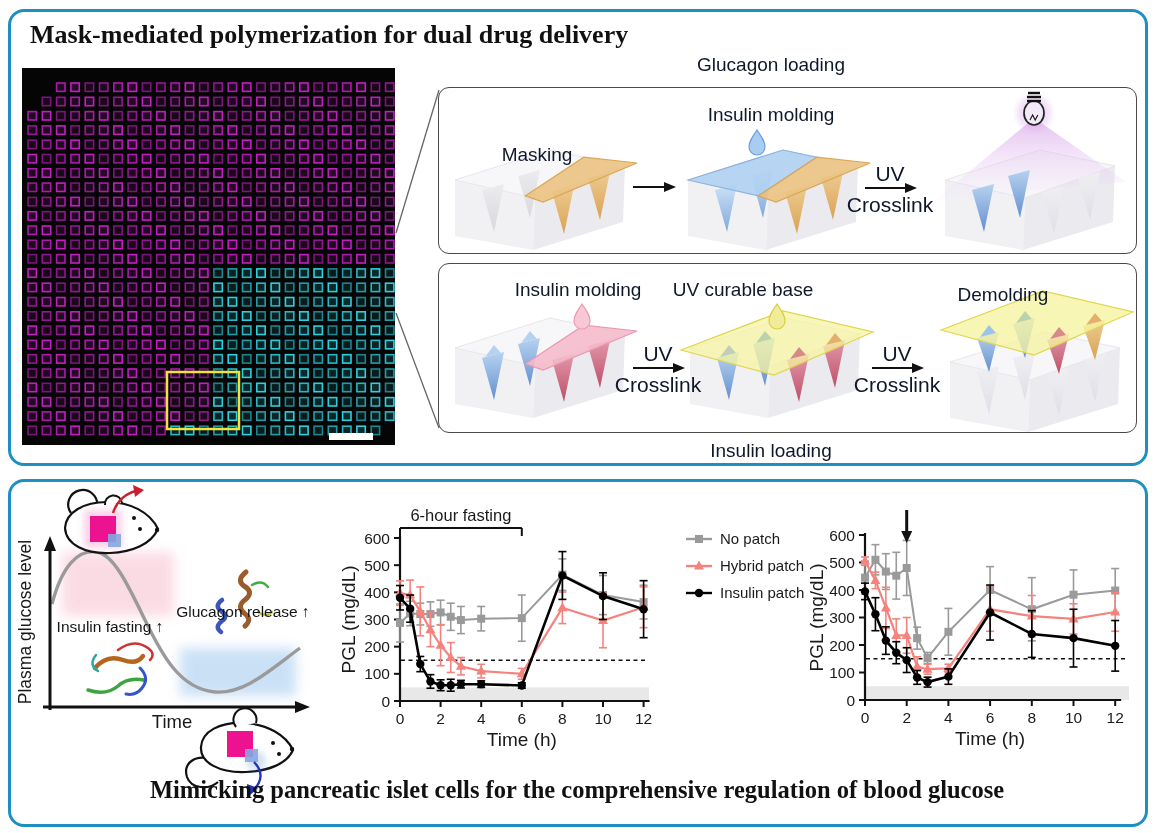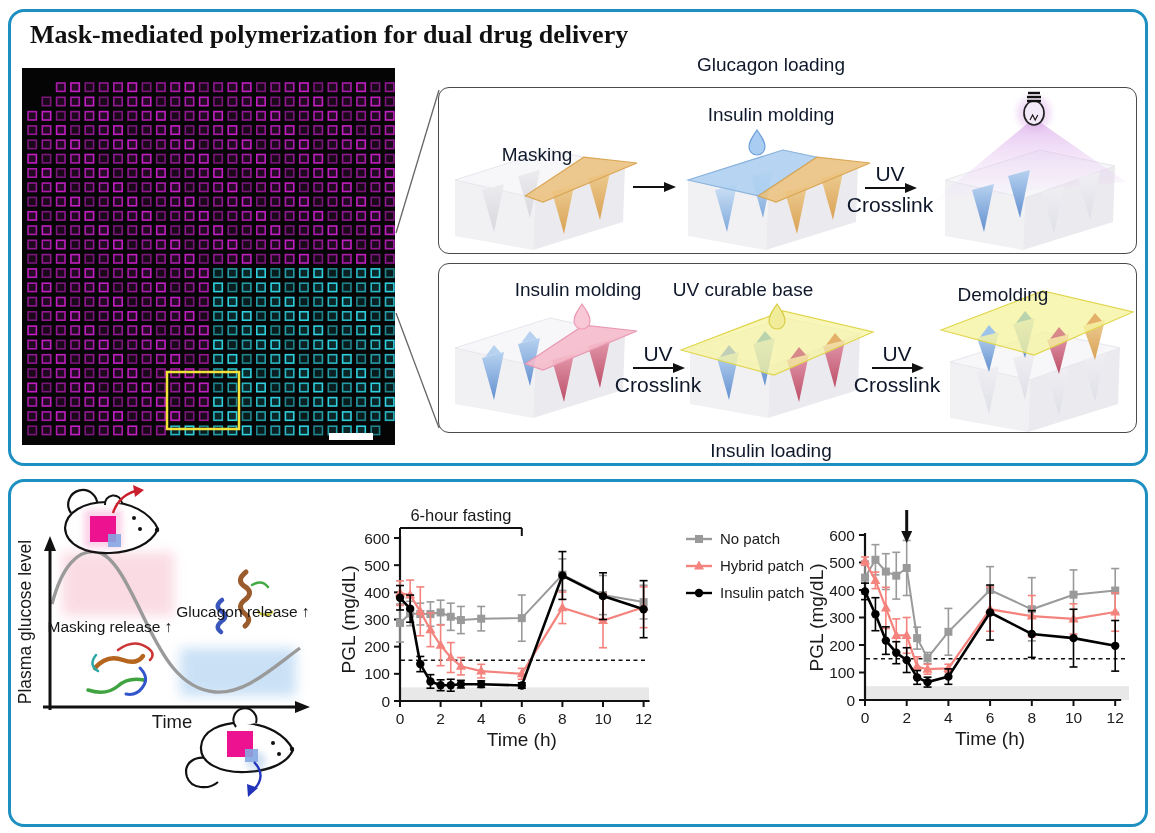--- a/index.html
+++ b/index.html
@@ -1266,28 +1266,29 @@
       <g fill="none" stroke-linecap="round">
         <path d="M 246 572 q -10 8 -2 14 q 10 6 2 13 q -10 7 -2 14 q 9 6 1 13" stroke="#9a5b2d" stroke-width="5"></path>
         <path d="M 222 600 q -8 6 -1 11 q 8 5 1 10 q -8 6 -1 11" stroke="#3a55bb" stroke-width="4.5"></path>
         <path d="M 252 585 q 10 -6 16 2" stroke="#44aa44" stroke-width="2.5"></path>
         <path d="M 258 612 q 8 6 14 0" stroke="#c8c23a" stroke-width="2.5"></path>
       </g>
     </g>
   </svg>
 
   <div class="serif-title t-top">Mask-mediated polymerization for dual drug delivery</div>
+  <div class="serif-title t-bottom">Mimicking pancreatic islet cells for the comprehensive regulation of blood glucose</div>
   <div class="lbl" style="left:771px;top:54px;">Glucagon loading</div>
   <div class="lbl" style="left:771px;top:440px;text-align:center;">Insulin loading</div>
   <div class="lbl" style="left:537px;top:104px;margin-top:40px;">Masking</div>
   <div class="lbl" style="left:771px;top:104px;">Insulin molding</div>
   <div class="lbl" style="left:539px;top:279px;margin-left:39px;">Insulin molding</div>
   <div class="lbl" style="left:743px;top:279px;">UV curable base</div>
   <div class="lbl" style="left:1003px;top:265px;margin-top:19px;">Demolding</div>
   <div class="lbl lbl-uv" style="left:890px;top:162px;">UV</div>
   <div class="lbl lbl-uv" style="left:890px;top:193px;">Crosslink</div>
   <div class="lbl lbl-uv" style="left:658px;top:342px;">UV</div>
   <div class="lbl lbl-uv" style="left:658px;top:373px;">Crosslink</div>
   <div class="lbl lbl-uv" style="left:897px;top:342px;">UV</div>
   <div class="lbl lbl-uv" style="left:897px;top:373px;">Crosslink</div>
-  <div class="rel" style="left:110px;top:618px;">Masking release ↑</div>
+  <div class="rel" style="left:110px;top:618px;">Insulin fasting ↑</div>
   <div class="rel" style="left:243px;top:603px;">Glucagon release ↑</div>
 </div>
 
 </body></html>

